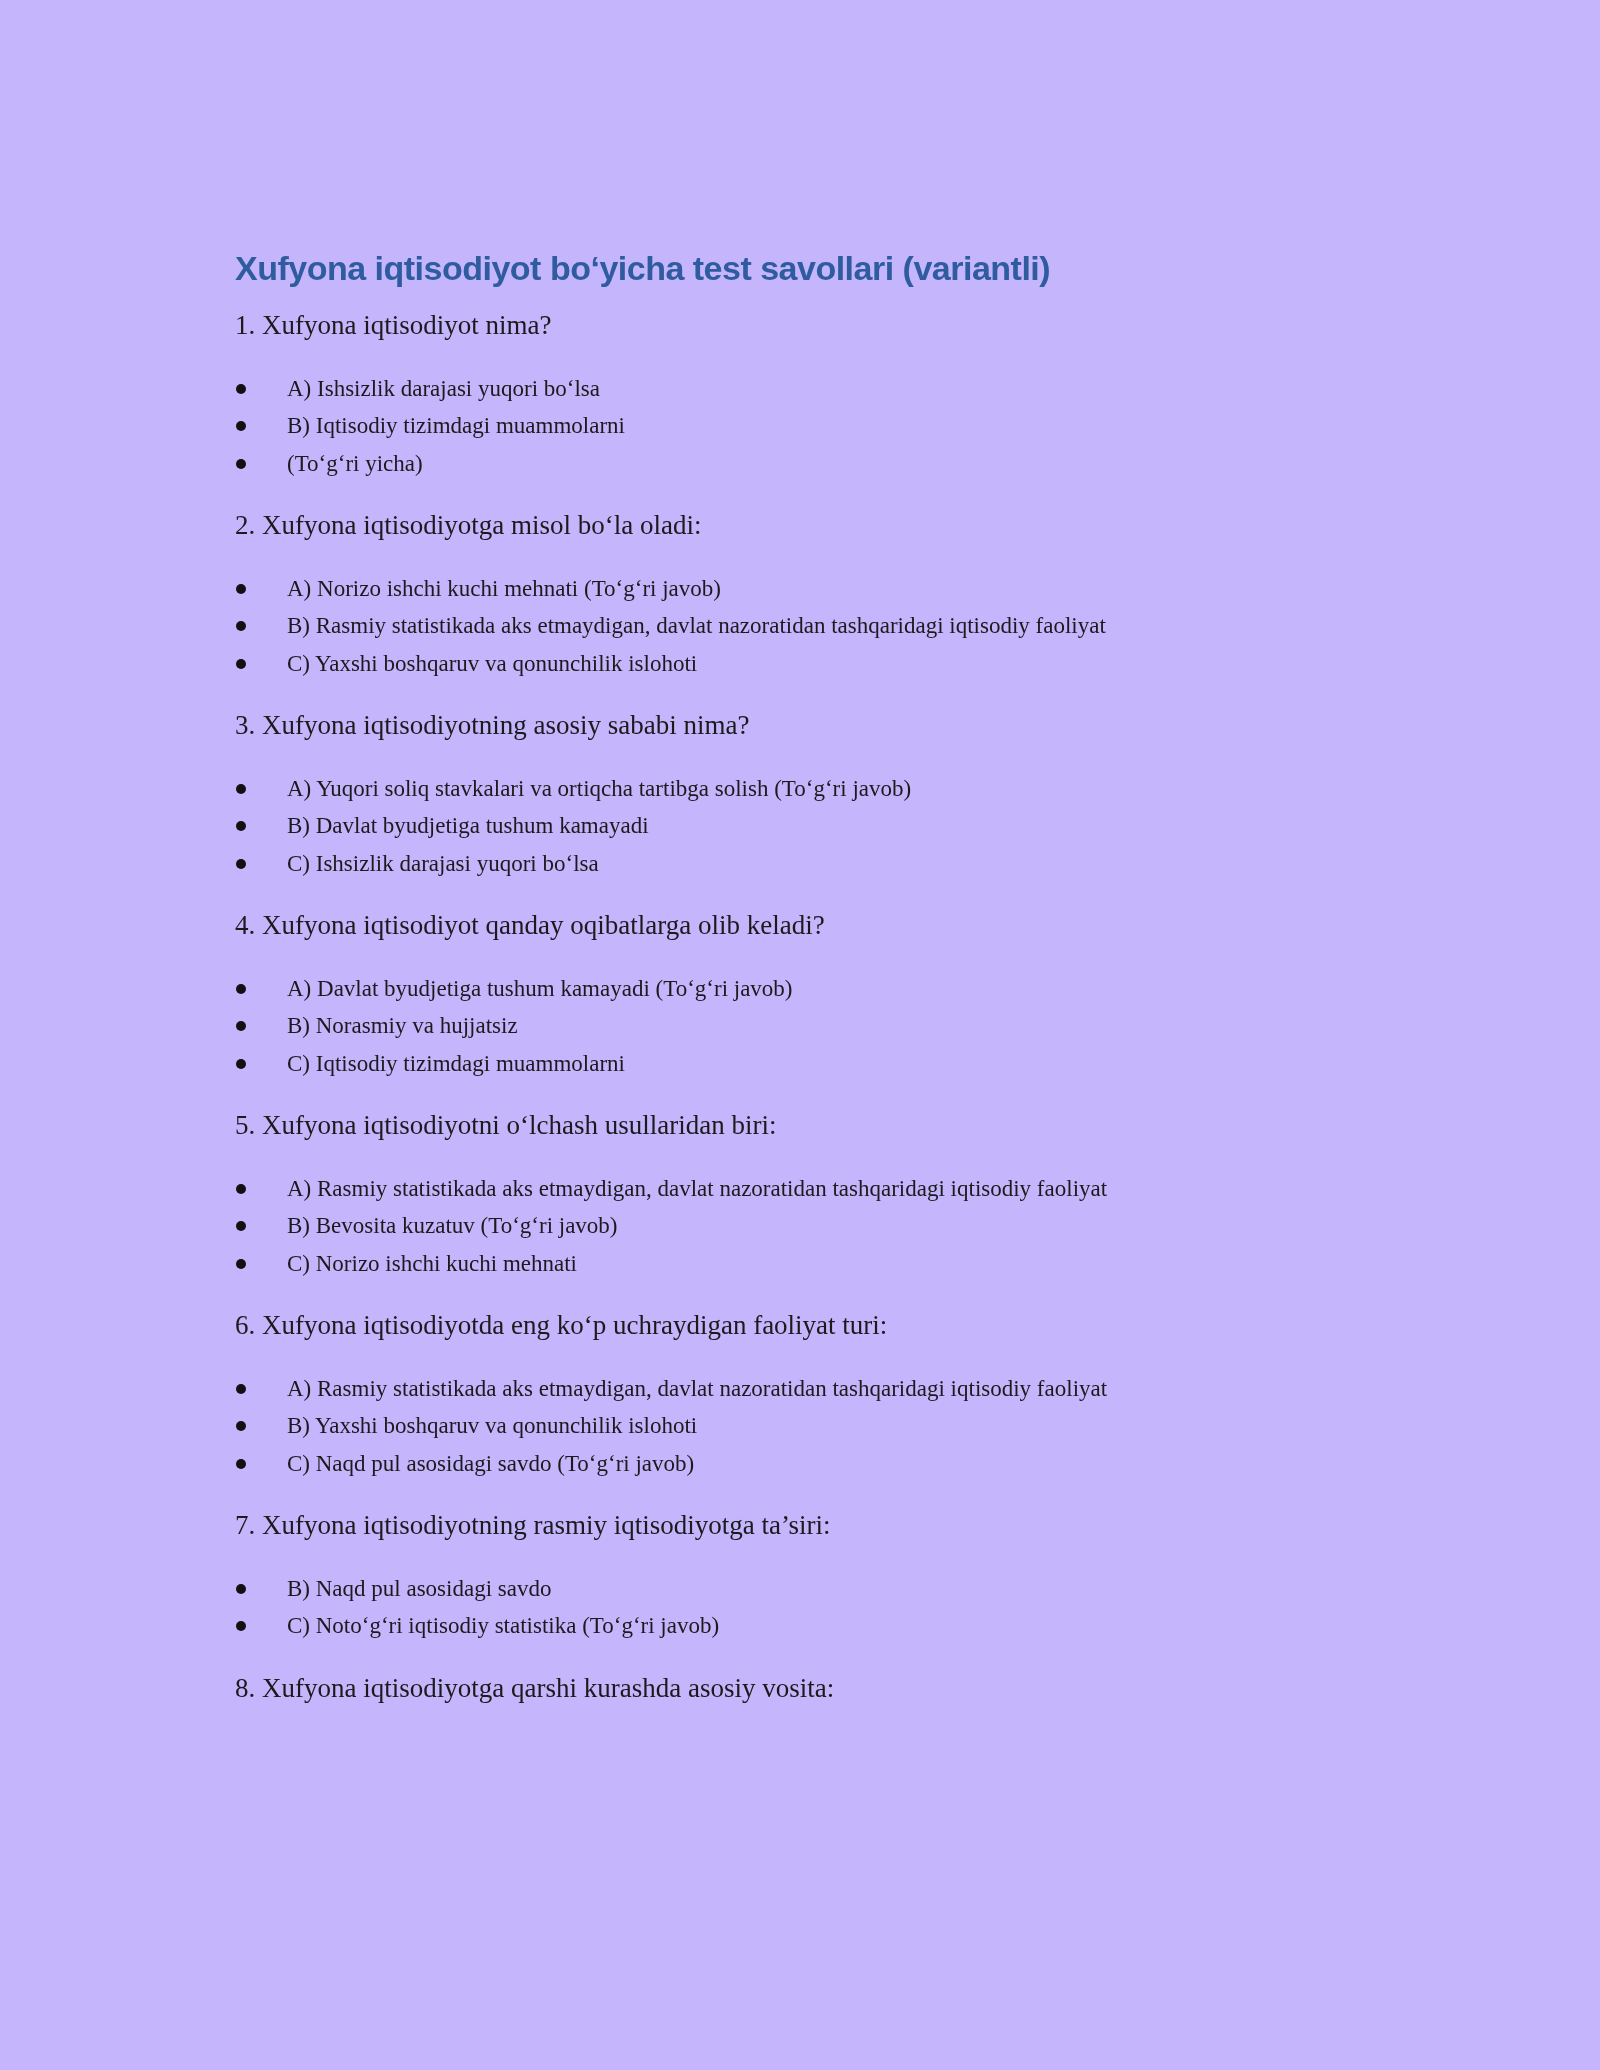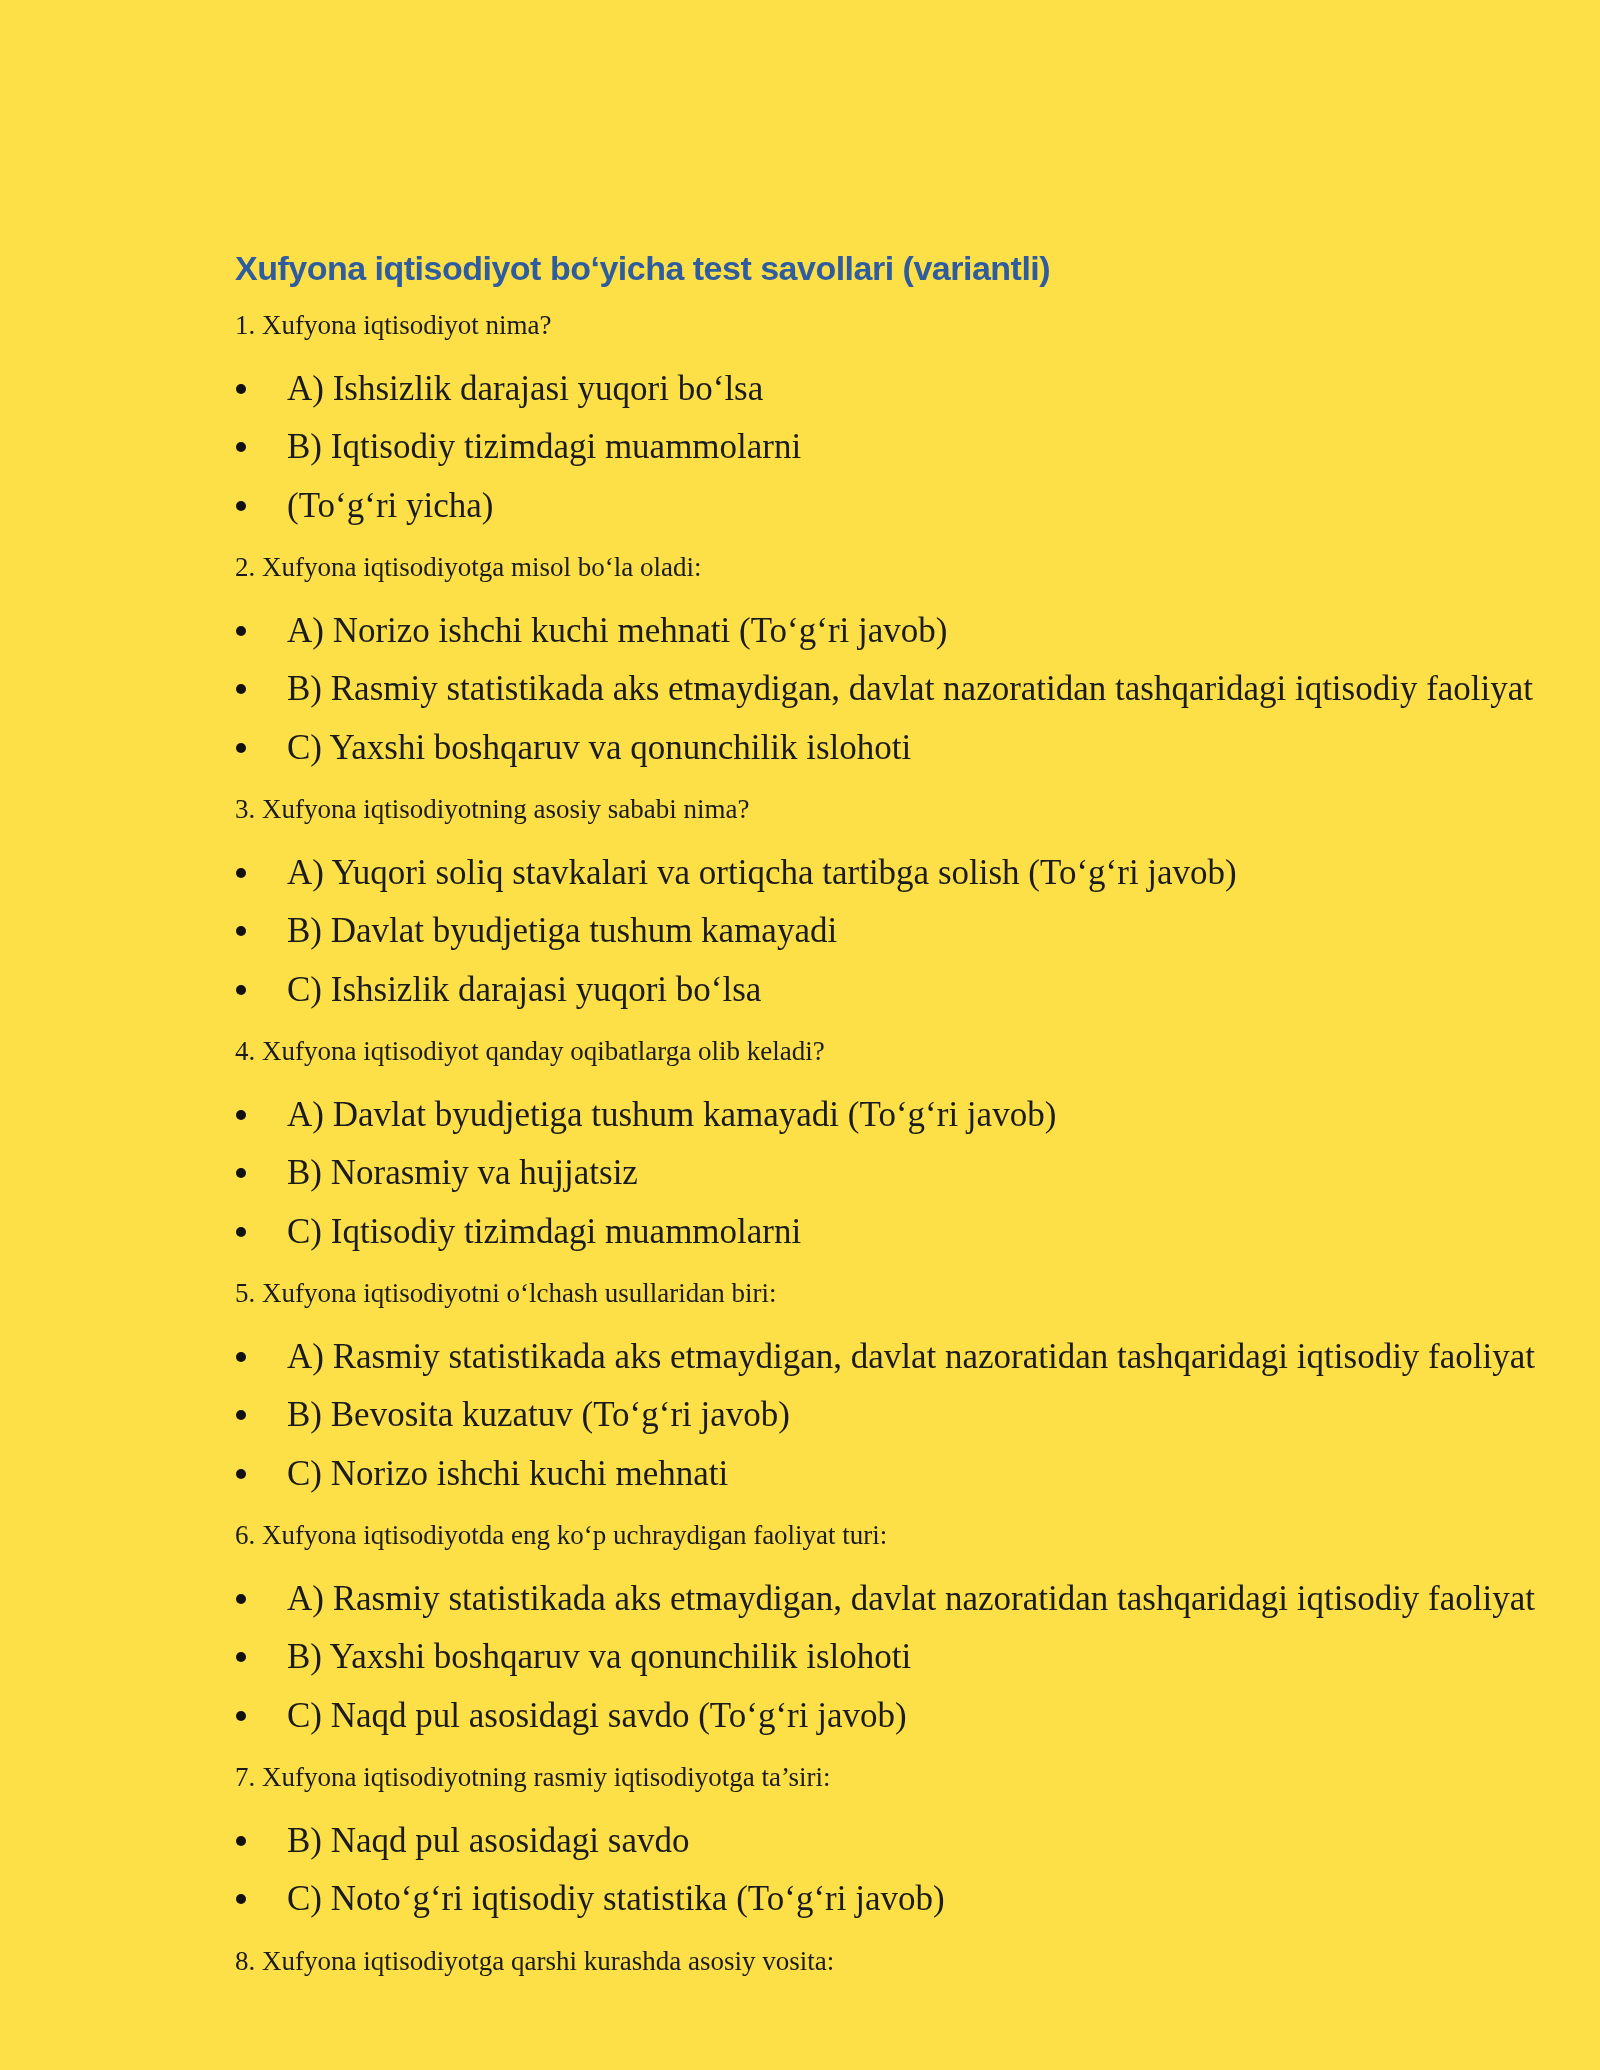--- a/index.html
+++ b/index.html
@@ -9,21 +9,21 @@
     background: #ffffff;
     font-family: "Liberation Serif", serif;
     color: #1b1b1b;
   }
   .page {
     position: relative;
     width: 1600px;
     height: 2070px;
     box-sizing: border-box;
     padding: 248px 170px 0 235px;
-    background: #fde047;
+    background: #c4b5fd;
     overflow: hidden;
   }
   .doc-title {
     font-family: "Liberation Sans", sans-serif;
     font-weight: bold;
     font-size: 34px;
     line-height: 41px;
     color: #2f5c9e;
     margin: 0 0 18px 0;
     letter-spacing: -0.5px;
@@ -36,23 +36,22 @@
     white-space: nowrap;
   }
   ul.options {
     list-style: none;
     margin: 0 0 25px 0;
     padding: 0;
   }
   li.option {
     position: relative;
     padding-left: 52px;
-    font-size: 35px;
+    font-size: 23px;
     line-height: 37.5px;
-    margin-top: 21px;
   }
   li.option .dot {
     position: absolute;
     left: 1px;
     top: 14px;
     width: 10px;
     height: 10px;
     border-radius: 50%;
     background: #111111;
   }

